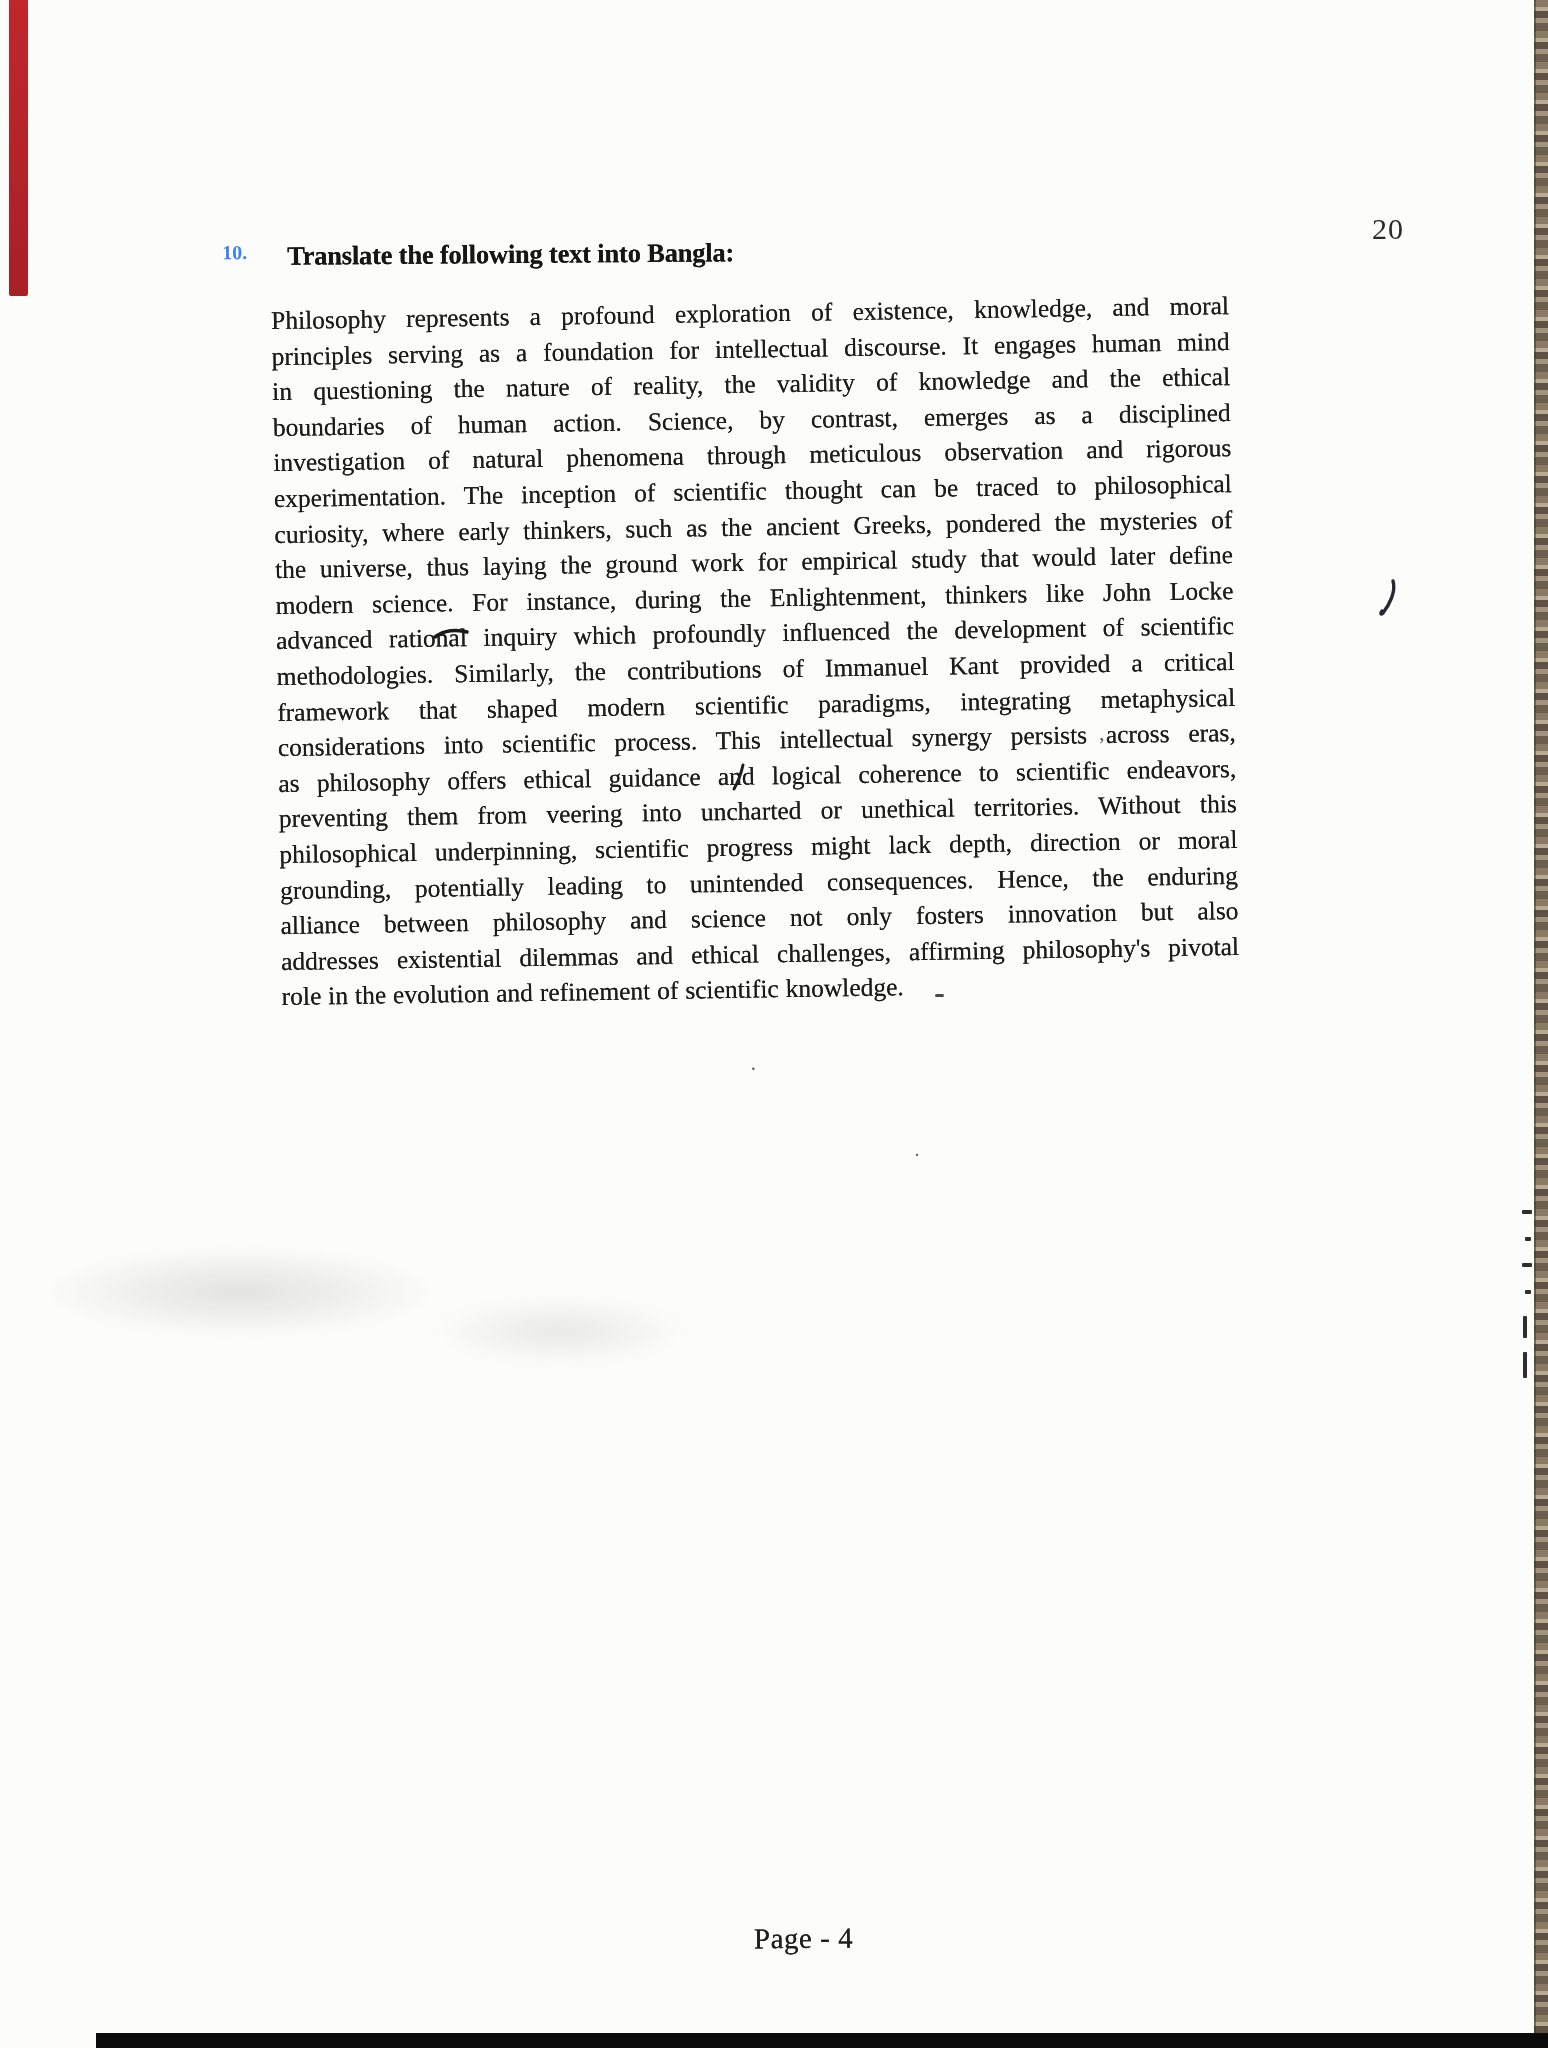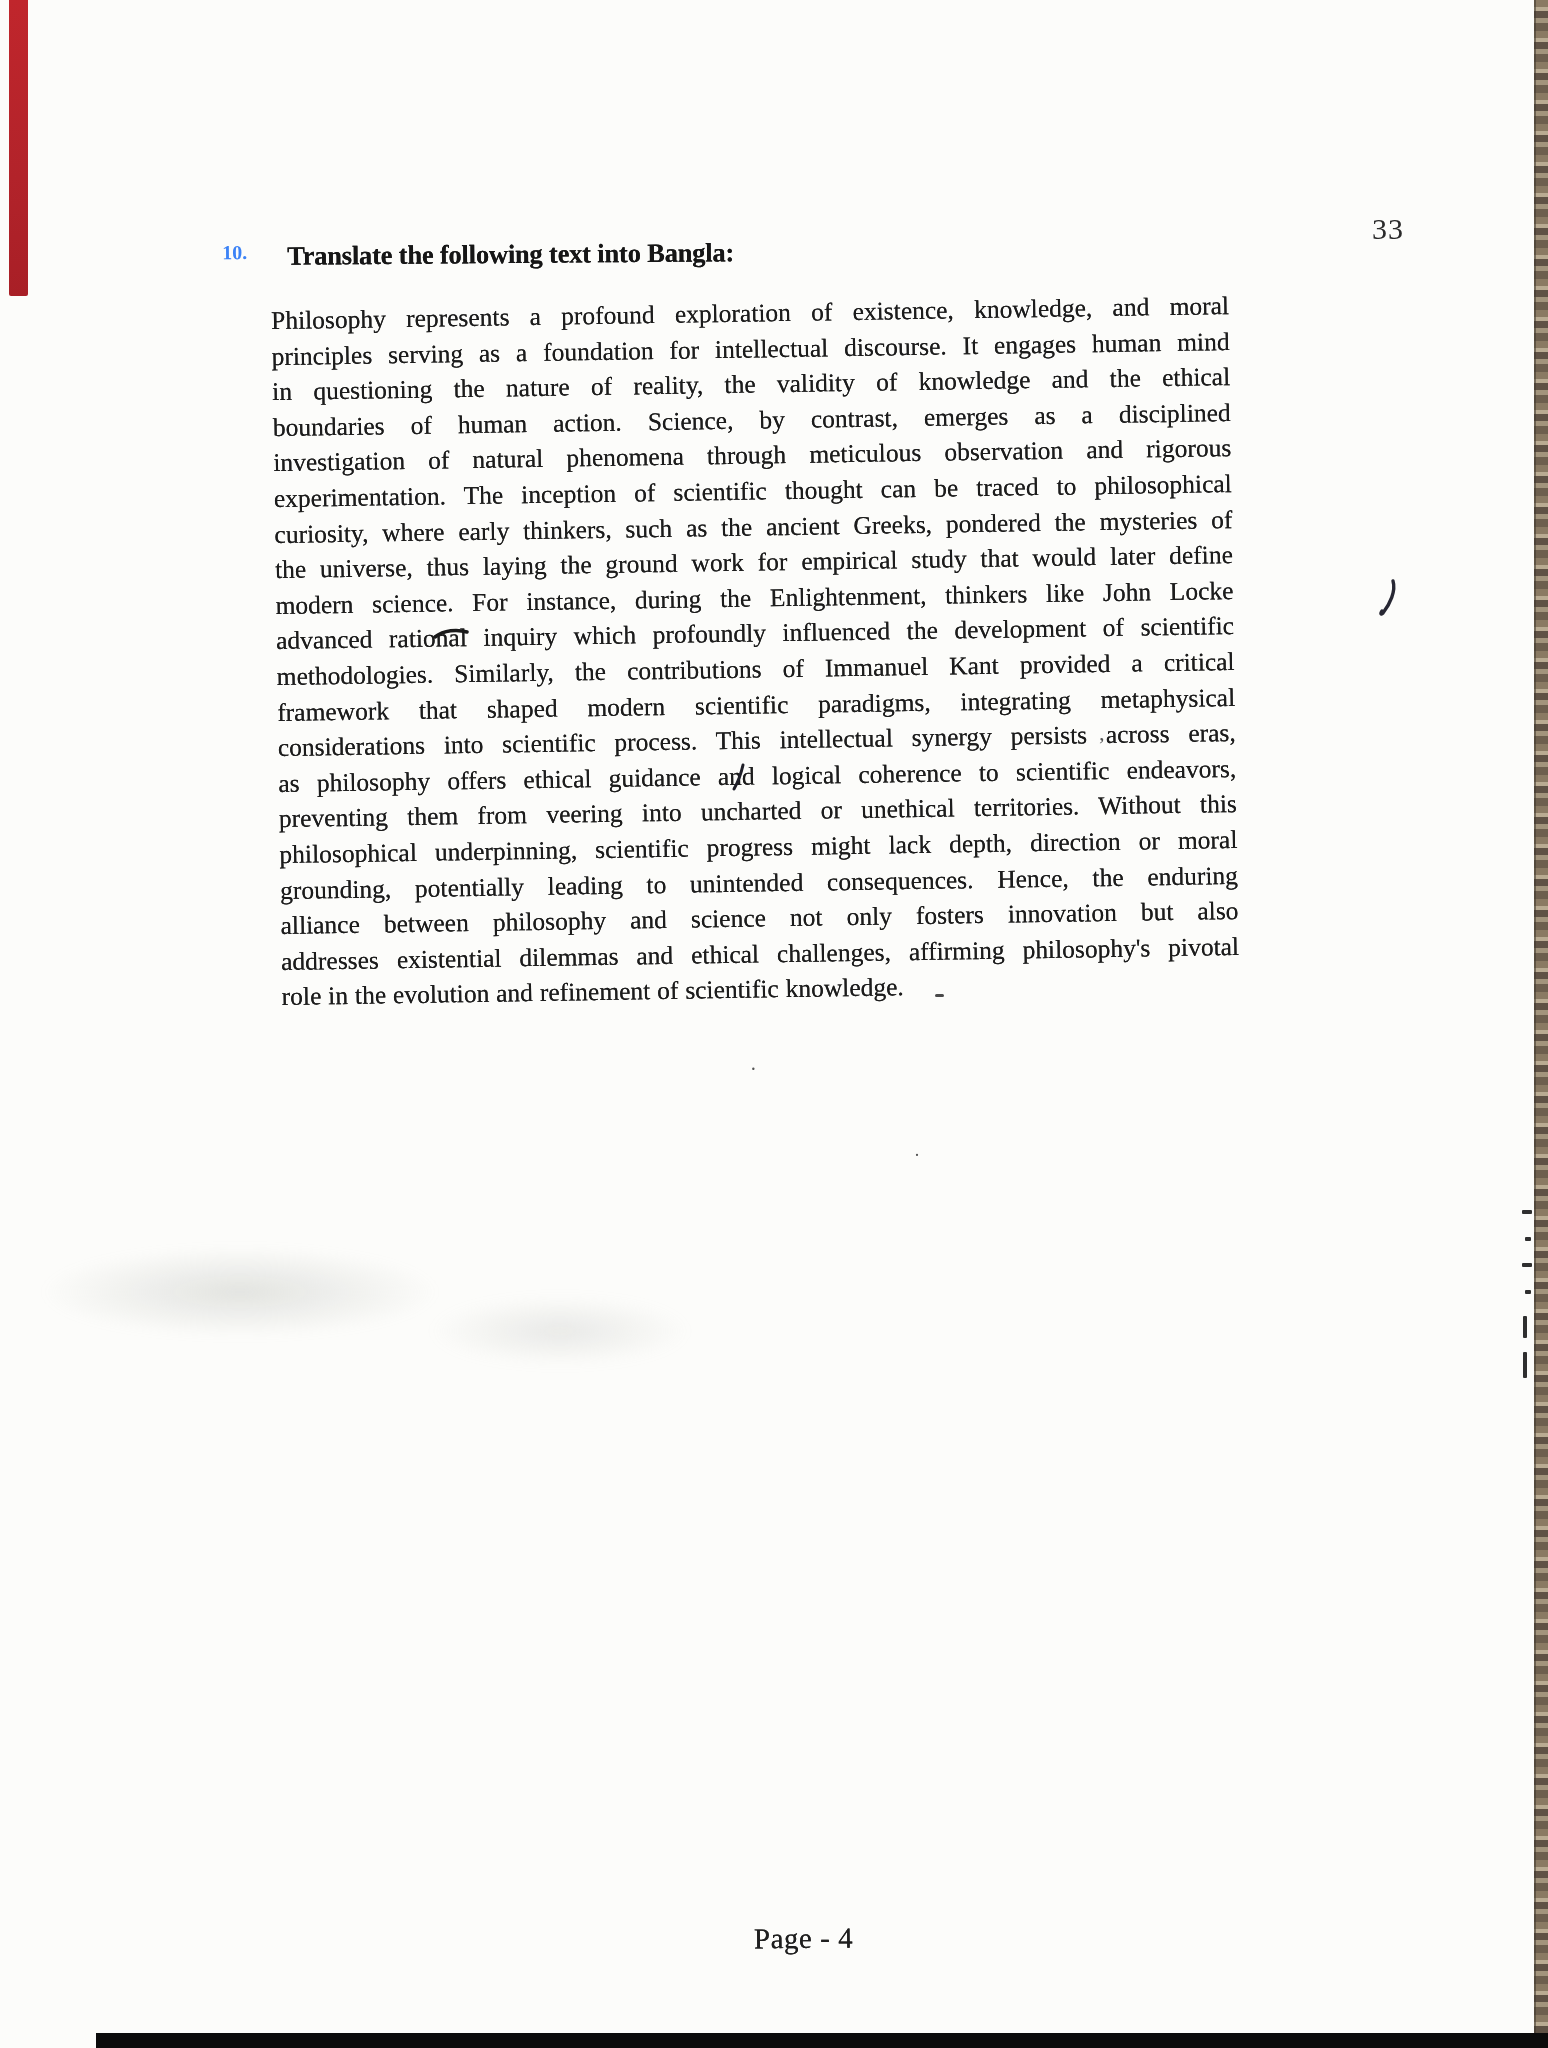--- a/index.html
+++ b/index.html
@@ -84,21 +84,21 @@
     filter:blur(6px);
   }
 </style>
 </head>
 <body>
 
 <div class="page">
 
   <div class="red-stripe"></div>
 
-  <div class="marks">33</div>
+  <div class="marks">20</div>
 
   <div class="qrow">
     <span class="qnum">10.</span>
     <span class="qheading">Translate the following text into Bangla:</span>
   </div>
 
   <div class="passage">
     <div class="tline">Philosophy represents a profound exploration of existence, knowledge, and moral</div>
     <div class="tline">principles serving as a foundation for intellectual discourse. It engages human mind</div>
     <div class="tline">in questioning the nature of reality, the validity of knowledge and the ethical</div>

